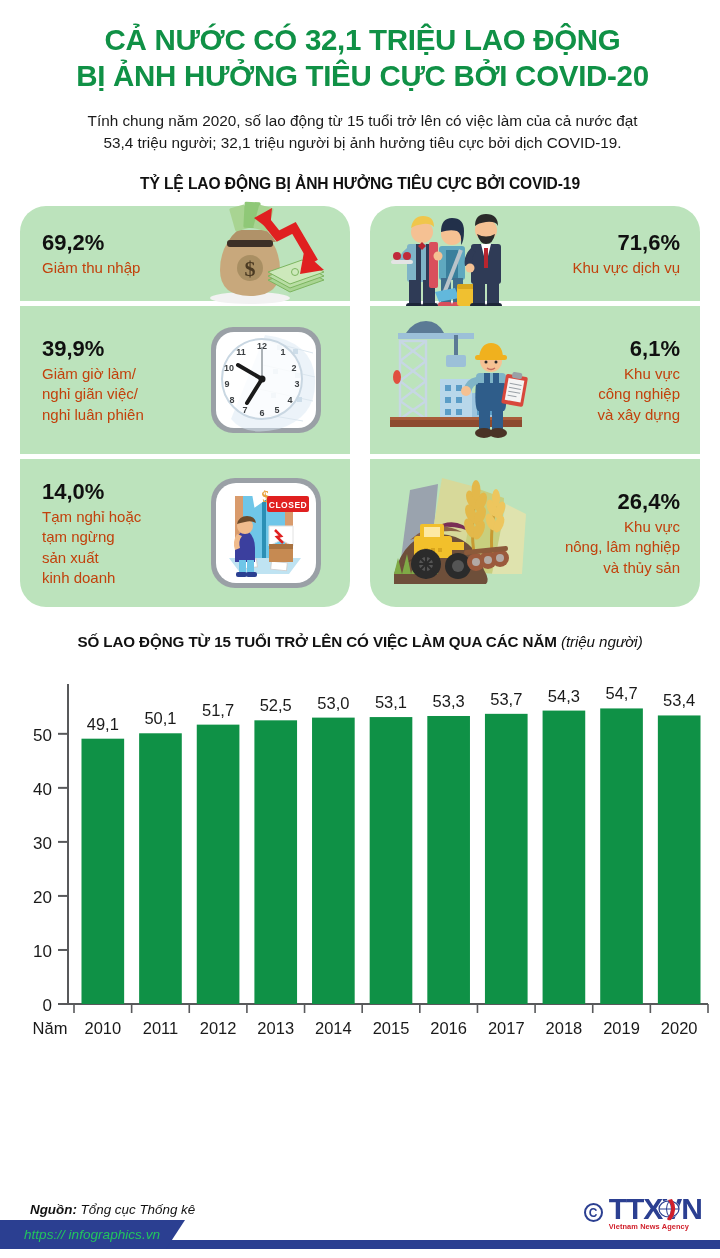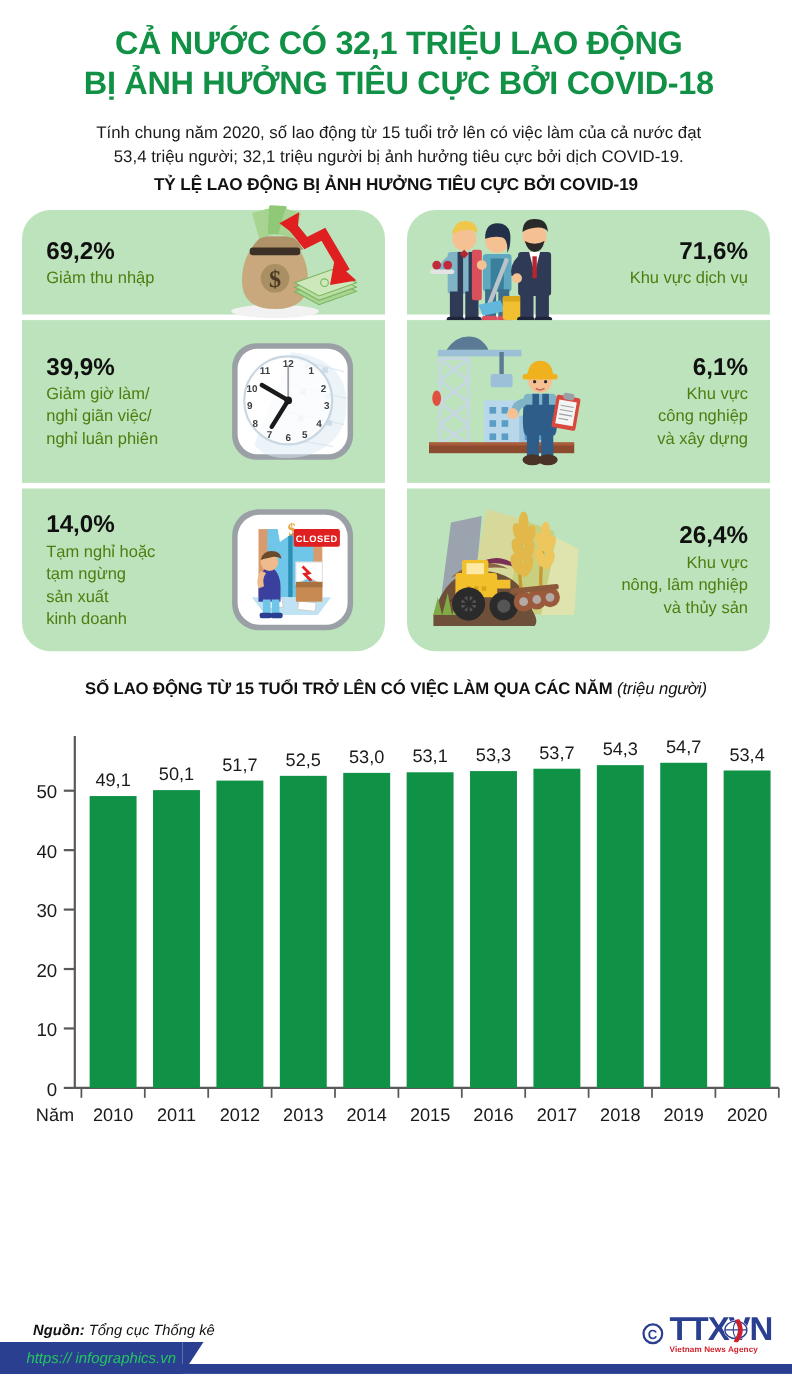--- a/index.html
+++ b/index.html
@@ -32,21 +32,21 @@
   .subtitle {
     margin-top: 16px;
     font-size: 15.3px;
     line-height: 22px;
     color: #1a1a1a;
     padding: 0 40px;
   }
 
   
   .section-heading {
-    margin-top: 6px;
+    margin-top: 21px;
     text-align: center;
     font-weight: bold;
     font-size: 15.6px;
     letter-spacing: -0.1px;
     color: #111111;
   }
 
   
   .cards {
     position: relative;
@@ -84,21 +84,21 @@
   .pct {
     font-weight: bold;
     font-size: 22px;
     line-height: 27px;
     color: #101010;
     margin-bottom: 2px;
   }
   .desc {
     font-size: 15px;
     line-height: 20.5px;
-    color: #4d7c0f;
+    color: #c2410c;
     white-space: pre-line;
   }
   .card-art {
     flex: 1 1 auto;
     display: flex;
     align-items: center;
     justify-content: center;
     height: 100%;
   }
   .col-right .card-art { justify-content: center; }
@@ -213,21 +213,21 @@
     top: 3px;
     width: 26px;
     height: 24px;
   }
 </style>
 </head>
 <body>
 
 <div class="header">
   <div class="title-line">CẢ NƯỚC CÓ 32,1 TRIỆU LAO ĐỘNG</div>
-  <div class="title-line">BỊ ẢNH HƯỞNG TIÊU CỰC BỞI COVID-18</div>
+  <div class="title-line">BỊ ẢNH HƯỞNG TIÊU CỰC BỞI COVID-20</div>
   <div class="subtitle">Tính chung năm 2020, số lao động từ 15 tuổi trở lên có việc làm của cả nước đạt 53,4 triệu người; 32,1 triệu người bị ảnh hưởng tiêu cực bởi dịch COVID-19.</div>
 </div>
 
 <div class="section-heading">TỶ LỆ LAO ĐỘNG BỊ ẢNH HƯỞNG TIÊU CỰC BỞI COVID-19</div>
 
 <div class="cards">
 
   <div class="col col-left">
 
     <div class="card r1">

